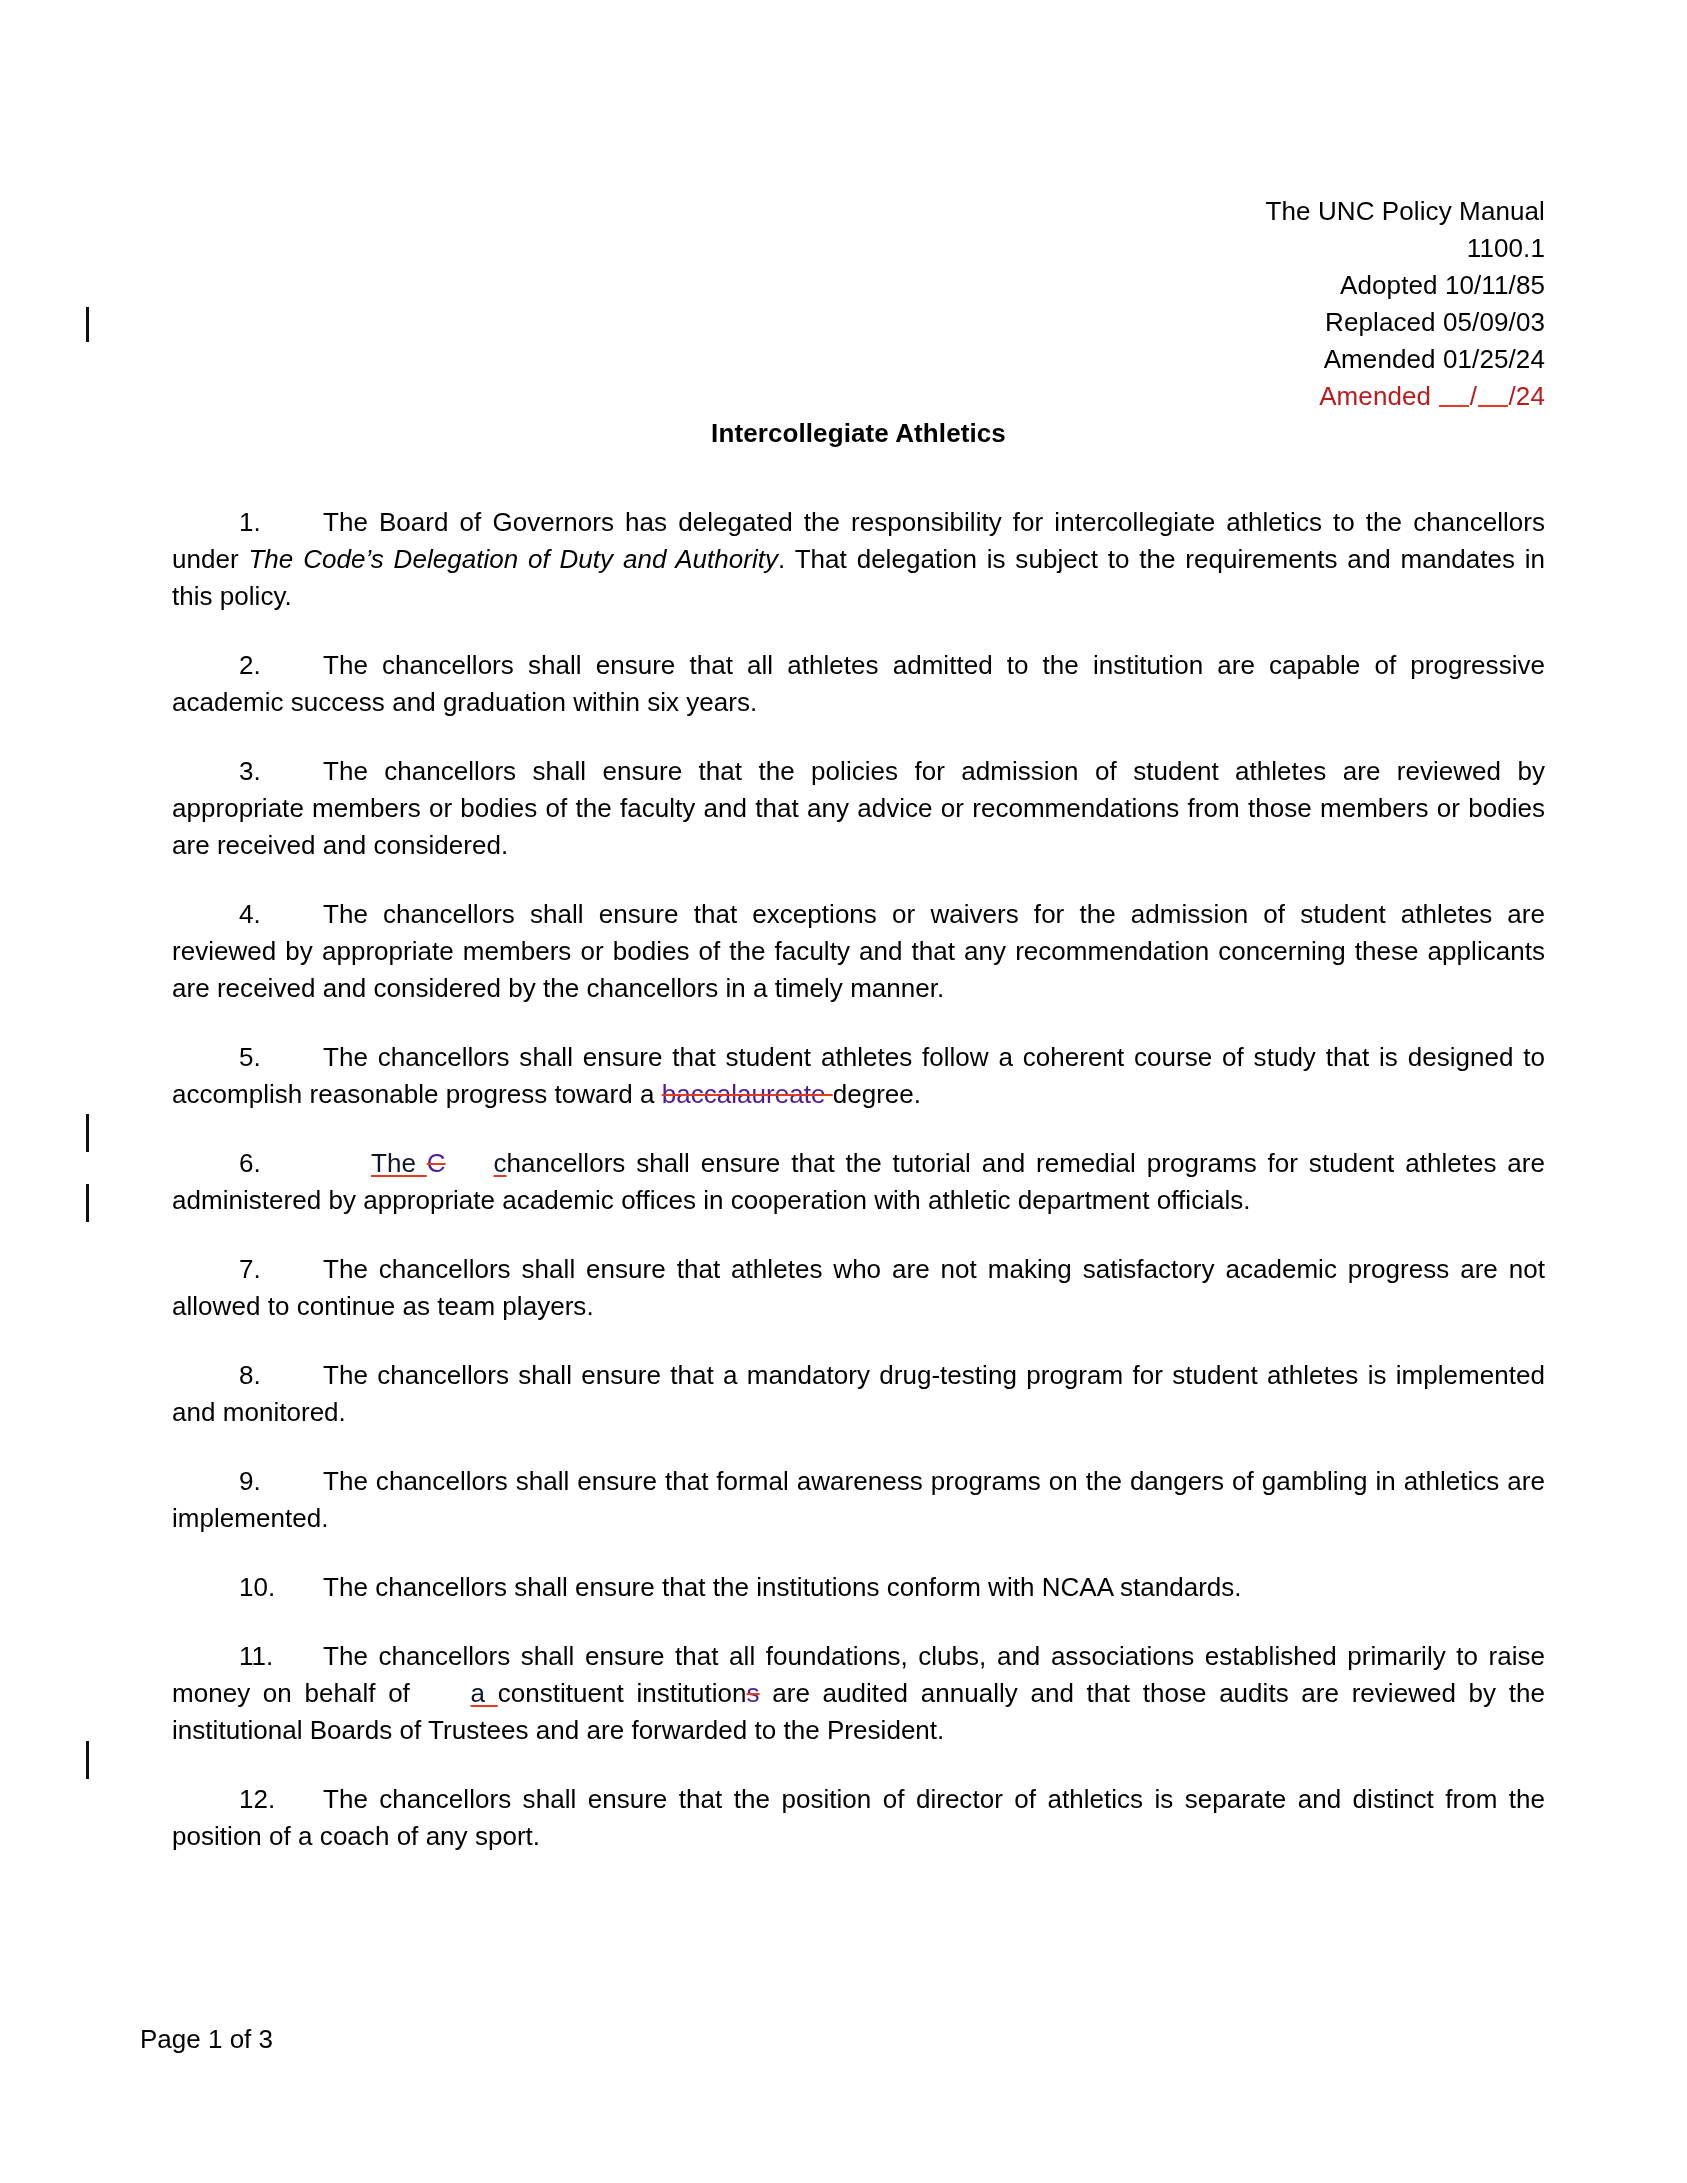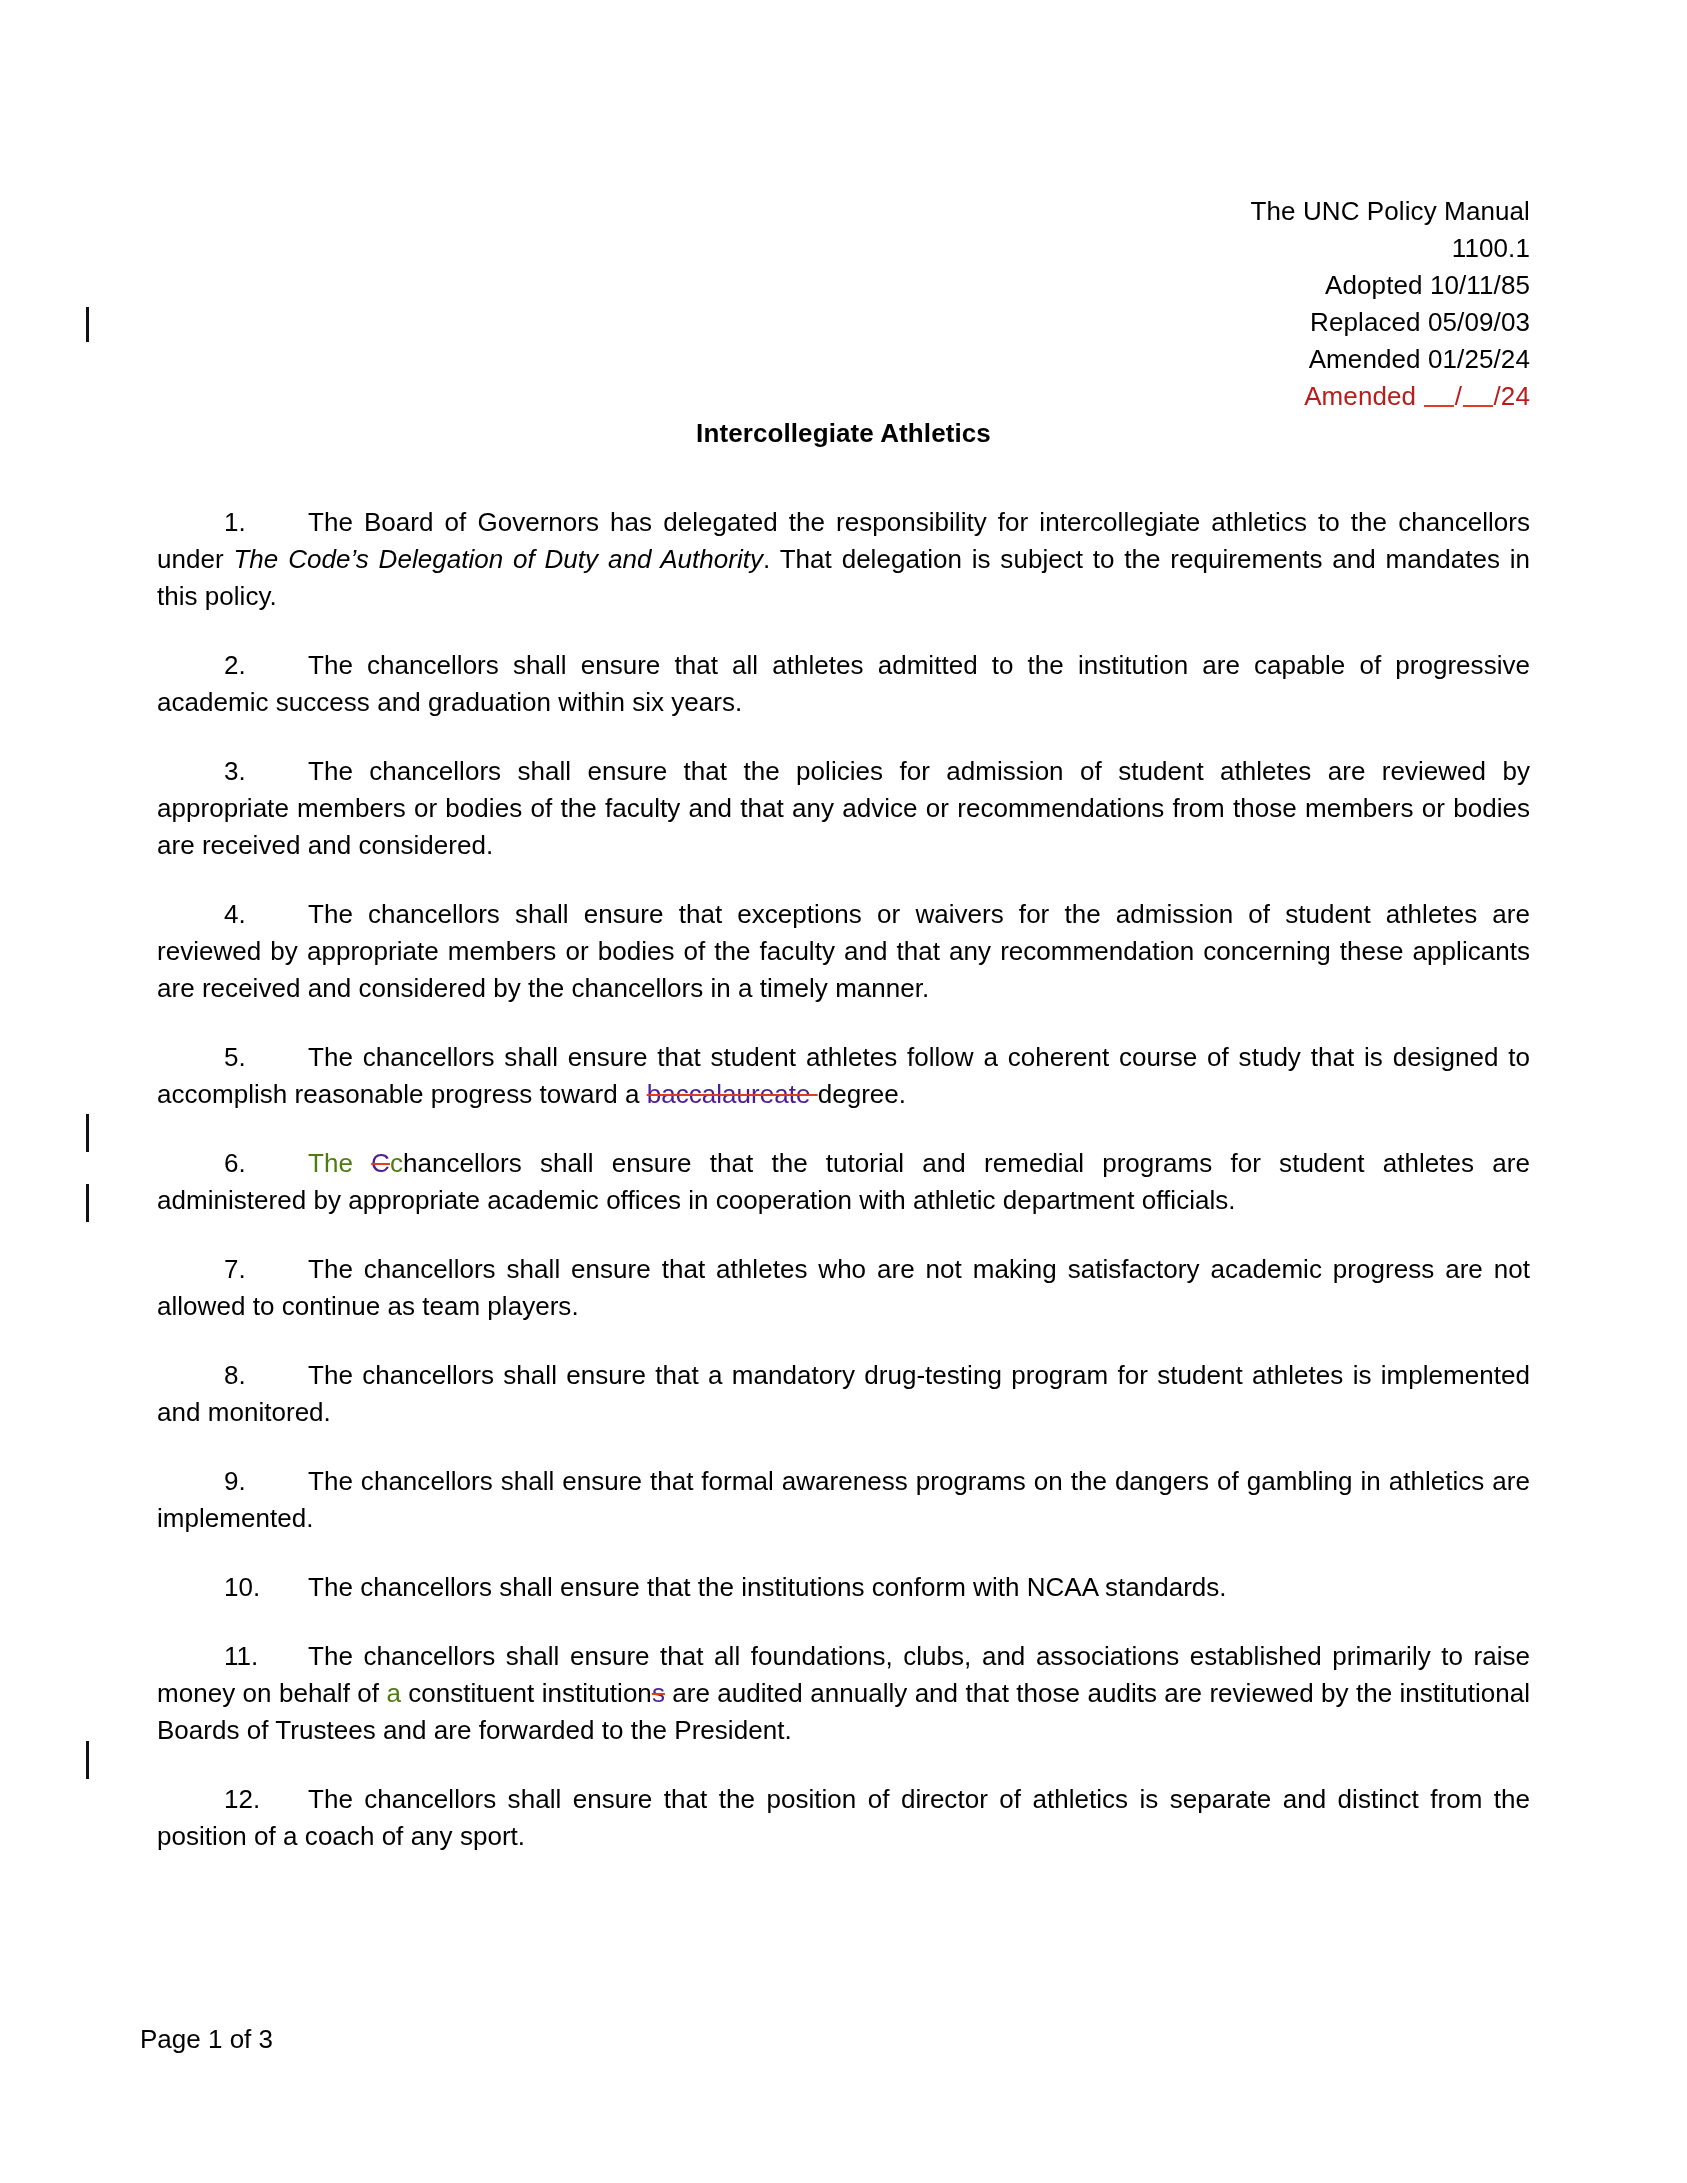--- a/index.html
+++ b/index.html
@@ -16,21 +16,21 @@
     width: 1687px;
     height: 2183px;
     background: #ffffff;
     box-sizing: border-box;
     overflow: hidden;
   }
 
   
   .content {
     position: absolute;
-    left: 157px;
+    left: 172px;
     top: 0;
     width: 1373px;
   }
 
   
   .doc-header {
     padding-top: 193px;
     text-align: right;
     font-size: 26px;
     line-height: 37px;
@@ -73,24 +73,26 @@
   }
   .para .num {
     display: inline-block;
     width: 84px;
   }
 
   em.code-ref { font-style: italic; }
 
   
   .ins {
-    color: #4d7c0f;
+    color: #0f172a;
+    text-decoration: underline;
     text-decoration-color: #E03C22;
     text-underline-offset: 3.4px;
     text-decoration-thickness: 2px;
+    margin-left: 48px;
   }
   .del {
     color: #4c1d95;
     text-decoration: line-through;
     text-decoration-color: #E03C22;
     text-decoration-thickness: 2px;
   }
 
   
   .change-bar {

